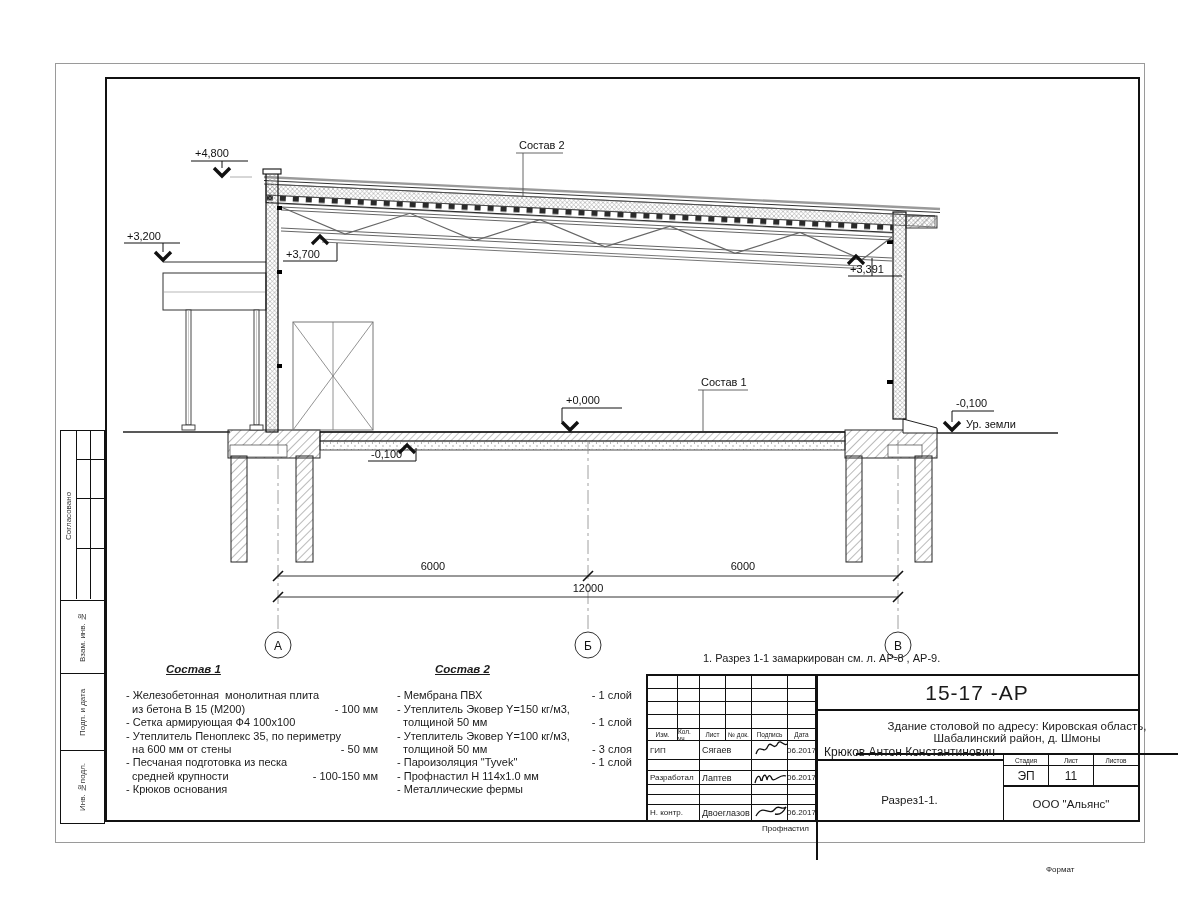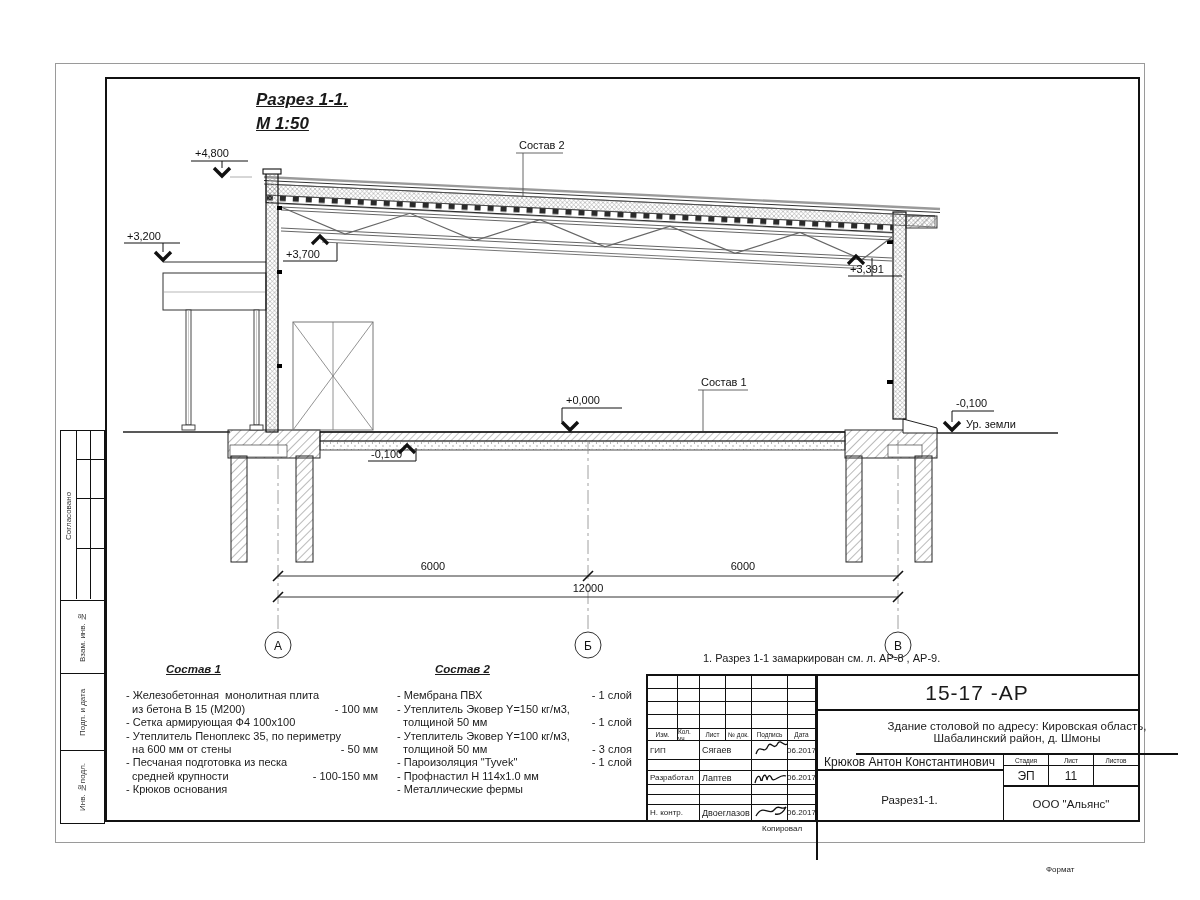--- a/index.html
+++ b/index.html
@@ -40,21 +40,21 @@
          grid-template-rows:13px 13px 13px 14px 12px 19px 11px 14px 10px 10px 15px;}
   #lgrid>div{border-right:1px solid #111;border-bottom:1px solid #111;overflow:hidden;
              display:flex;align-items:center;justify-content:center;font-size:6.5px;color:#222;}
   #lgrid>div.role{grid-column:span 2;justify-content:flex-start;padding-left:2px;font-size:8px;}
   #lgrid>div.name{grid-column:span 2;justify-content:flex-start;padding-left:2px;font-size:9px;}
   #lgrid>div.date{font-size:8px;}
   #lgrid>div.nb{border-bottom:none;}
   .rcell{position:absolute;box-sizing:border-box;display:flex;align-items:center;justify-content:center;text-align:center;}
   #doc-num{left:168px;top:0;width:322px;height:35px;border-bottom:2px solid #111;font-size:21px;letter-spacing:1px;}
   #project{left:168px;top:35px;width:322px;height:44px;border-bottom:2px solid #111;font-size:11.5px;padding:0 10px;margin-left:40px;}
-  #author{left:168px;top:79px;width:187px;height:16px;border-bottom:2px solid #111;font-size:12px;}
+  #author{left:168px;top:69px;width:187px;height:16px;border-bottom:2px solid #111;font-size:12px;}
   #stagegrid{position:absolute;left:355px;top:79px;width:135px;height:32px;border-left:1px solid #111;
              border-bottom:2px solid #111;box-sizing:border-box;display:grid;
              grid-template-columns:45px 45px 44px;grid-template-rows:11px 19px;}
   #stagegrid>div{border-right:1px solid #111;display:flex;align-items:center;justify-content:center;overflow:hidden;}
   #stagegrid>div:nth-child(3n){border-right:none;}
   #stagegrid>div.hd{border-bottom:1px solid #111;font-size:6.5px;}
   #stagegrid>div.vl{font-size:12px;}
   #viewcell{left:168px;top:111px;width:187px;height:26px;font-size:11.5px;}
   #company{left:355px;top:111px;width:135px;height:33px;border-left:1px solid #111;font-size:11.5px;}
   .sig{position:absolute;left:104px;width:38px;height:22px;overflow:visible;}
@@ -234,24 +234,20 @@
     <g>
       <text x="519" y="149" font-size="11">Состав 2</text>
       <line x1="516" y1="153" x2="563" y2="153" stroke="#555" stroke-width="0.9"></line>
       <line x1="523" y1="153" x2="523" y2="197" stroke="#555" stroke-width="0.9"></line>
       <text x="701" y="386" font-size="11">Состав 1</text>
       <line x1="698" y1="390" x2="748" y2="390" stroke="#555" stroke-width="0.9"></line>
       <line x1="703" y1="390" x2="703" y2="431" stroke="#555" stroke-width="0.9"></line>
     </g>
   </svg>
 
-  <div class="abs" id="view-title">
-    <div>Разрез 1-1.</div>
-    <div>М 1:50</div>
-  </div>
 
   <div class="abs" id="note">1. Разрез 1-1 замаркирован см. л. АР-8 , АР-9.</div>
 
   <div class="abs complist" id="comp1">
     <div class="comp-title">Состав 1</div>
     <div class="crow">
         <span class="t">- Железобетонная  монолитная плита</span>
         <span class="v"></span>
       </div>
     <div class="crow">
@@ -414,16 +410,16 @@
       <div class="hd">Лист</div>
       <div class="hd">Листов</div>
       <div class="vl">ЭП</div>
       <div class="vl">11</div>
       <div class="vl"></div>
     </div>
     <div class="rcell" id="viewcell">Разрез1-1.</div>
     <div class="rcell" id="company">ООО "Альянс"</div>
   </div>
 
-  <div class="abs under-label" id="copied-label">Копировал</div>
+  <div class="abs under-label" id="copied-label">Профнастил</div>
   <div class="abs under-label" id="format-label">Формат</div>
 
 </div>
 
 </body></html>

